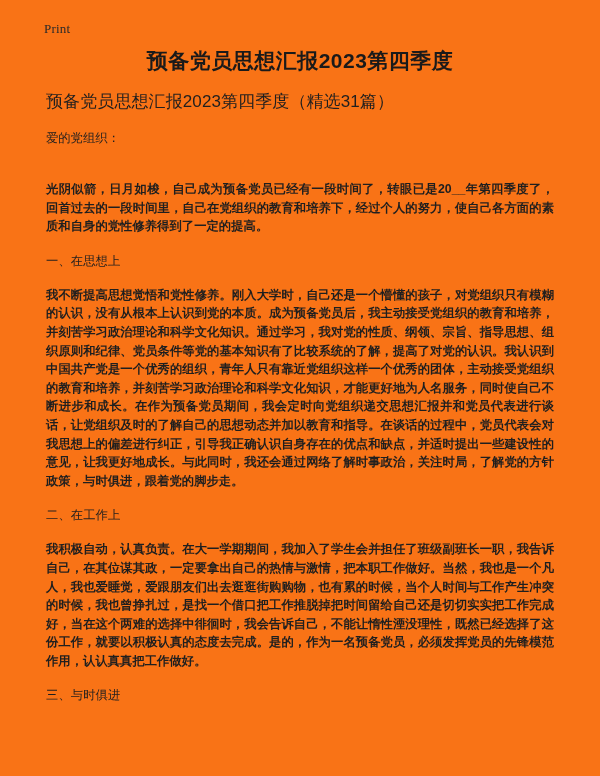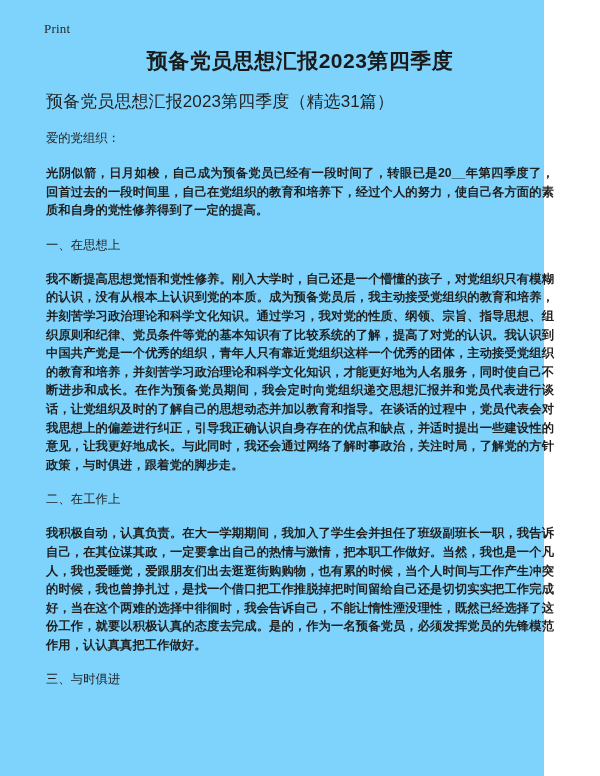--- a/index.html
+++ b/index.html
@@ -12,23 +12,23 @@
     width: 600px;
     height: 776px;
     overflow: hidden;
     font-family: "Liberation Sans", "DejaVu Sans", sans-serif;
     color: #231f20;
     -webkit-font-smoothing: antialiased;
   }
 
   .page {
     position: relative;
-    width: 544px;
+    width: 600px;
     height: 776px;
-    background: #7dd3fc;
+    background: #f97316;
     box-sizing: border-box;
   }
 
   
   .print-bar {
     position: absolute;
     top: 20px;
     left: 44px;
     height: 16px;
     line-height: 16px;
@@ -73,21 +73,21 @@
     font-weight: bold;
     line-height: 20px;
     margin: 0 0 16px 0;
     color: #141414;
     letter-spacing: 0.1px;
   }
 
   .doc-salutation {
     font-size: 12.3px;
     line-height: 20px;
-    margin: 0 0 16px 0;
+    margin: 0 0 32px 0;
     color: #1f1f1f;
   }
 
   .doc-section-title {
     font-size: 12.3px;
     line-height: 20px;
     margin: 0 0 15px 0;
     color: #1f1f1f;
     letter-spacing: 0.1px;
   }

